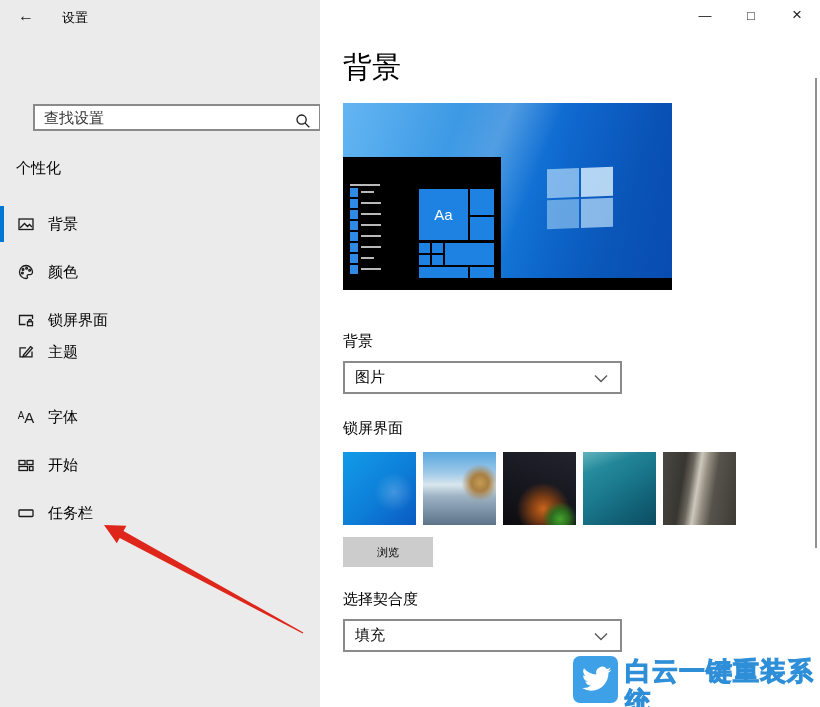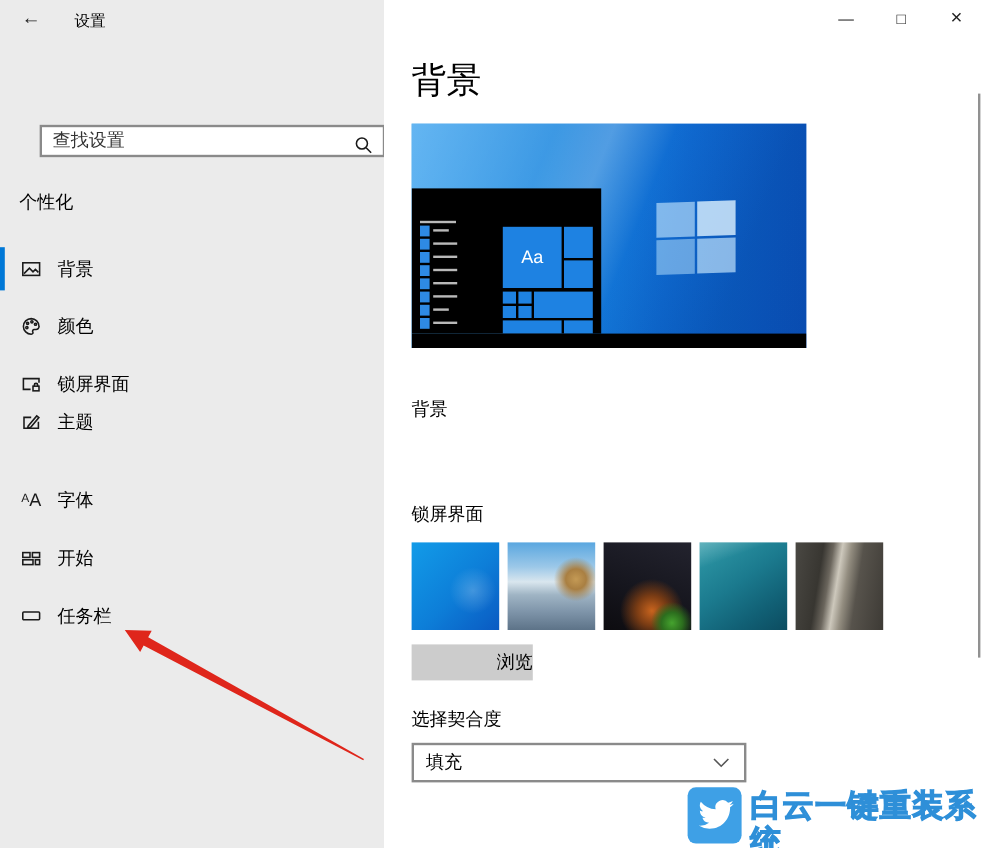--- a/index.html
+++ b/index.html
@@ -59,21 +59,21 @@
   .dropdown .val { margin-left:10px; font-size:15px; color:#000; flex:1; }
   .dropdown .chev { margin-right:12px; }
   .thumbs { position:absolute; left:23px; top:452px; display:flex; gap:7px; }
   .thumb { width:73px; height:73px; cursor:pointer; }
   .thumb.t1 { background:radial-gradient(circle at 70% 55%,rgba(255,255,255,0.25) 0%,rgba(255,255,255,0) 28%),linear-gradient(135deg,#0f9bе8 0%,#0f8be0 20%,#0b6ecf 65%,#0a58c2 100%);
                background:radial-gradient(circle at 70% 55%,rgba(255,255,255,0.22) 0%,rgba(255,255,255,0) 30%),linear-gradient(135deg,#129be8 0%,#0d7ed8 55%,#0a5ac2 100%); }
   .thumb.t2 { background:radial-gradient(circle at 78% 42%,#c49a55 0%,#a97f42 12%,rgba(0,0,0,0) 26%),linear-gradient(180deg,#5aa7e0 0%,#9cc8e8 28%,#d9e6ee 45%,#9fb4c4 60%,#7d93a8 80%,#5d7388 100%); }
   .thumb.t3 { background:radial-gradient(circle at 78% 92%,#45a32e 0%,#2c6e1e 10%,rgba(0,0,0,0) 20%),radial-gradient(circle at 55% 78%,#c8641e 0%,#7a3c14 18%,rgba(0,0,0,0) 38%),linear-gradient(200deg,#23232e 0%,#16161e 55%,#0d0c10 100%); }
   .thumb.t4 { background:linear-gradient(160deg,rgba(255,255,255,0.25) 0%,rgba(255,255,255,0) 22%),linear-gradient(145deg,#2f9aa8 0%,#1b7a8e 45%,#116075 75%,#0c4c60 100%); }
   .thumb.t5 { background:linear-gradient(99deg,#4a4843 0%,#383631 28%,#6b665d 38%,#cdc8bc 47%,#938d80 56%,#57534c 68%,#3d3a35 100%); }
-  .browse-btn { position:absolute; left:23px; top:537px; width:101px; height:30px; background:#cccccc; border:none; font-size:15px; color:#000; font-family:inherit; cursor:pointer;text-align:right; }
+  .browse-btn { position:absolute; left:23px; top:537px; width:90px; height:30px; background:#cccccc; border:none; font-size:11px; color:#000; font-family:inherit; cursor:pointer; }
   .scrollbar { position:absolute; left:495px; top:78px; width:2px; height:470px; background:#919191; }
   
   .watermark { position:absolute; left:253px; top:656px; display:flex; align-items:flex-start; }
   .wm-bird { width:50px; height:47px; border-radius:7px; background:#3ea0e6; display:flex; align-items:center; justify-content:center; }
   .wm-text { margin-left:7px; }
   .wm-brand { font-size:26px; font-weight:bold; color:#4aa5e8; letter-spacing:1px; line-height:30px;
               -webkit-text-stroke:1px #2e8fd8; }
   svg.ln { stroke:#1a1a1a; fill:none; stroke-width:1.3; }
 </style>
 </head>
@@ -221,20 +221,28 @@
       <div class="tile" style="left:76px;  top:98px; width:11px; height:10px;"></div>
       <div class="tile" style="left:89px;  top:98px; width:11px; height:10px;"></div>
       <div class="tile" style="left:102px; top:86px; width:49px; height:22px;"></div>
       <div class="tile" style="left:76px;  top:110px; width:49px; height:11px;"></div>
       <div class="tile" style="left:127px; top:110px; width:24px; height:11px;"></div>
     </div>
     <div class="ptaskbar"></div>
   </div>
 
   <div class="field-label" style="top:332px">背景</div>
+  <div class="dropdown" style="top:361px">
+    <span class="val">图片</span>
+    <span class="chev">
+      <svg width="14" height="9" viewBox="0 0 14 9" fill="none" stroke="#555" stroke-width="1.3">
+          <path d="M1 1.5 L7 7.5 L13 1.5"></path>
+        </svg>
+    </span>
+  </div>
 
   <div class="field-label" style="top:419px">锁屏界面</div>
   <div class="thumbs">
     <div class="thumb t1"></div>
     <div class="thumb t2"></div>
     <div class="thumb t3"></div>
     <div class="thumb t4"></div>
     <div class="thumb t5"></div>
   </div>
 

